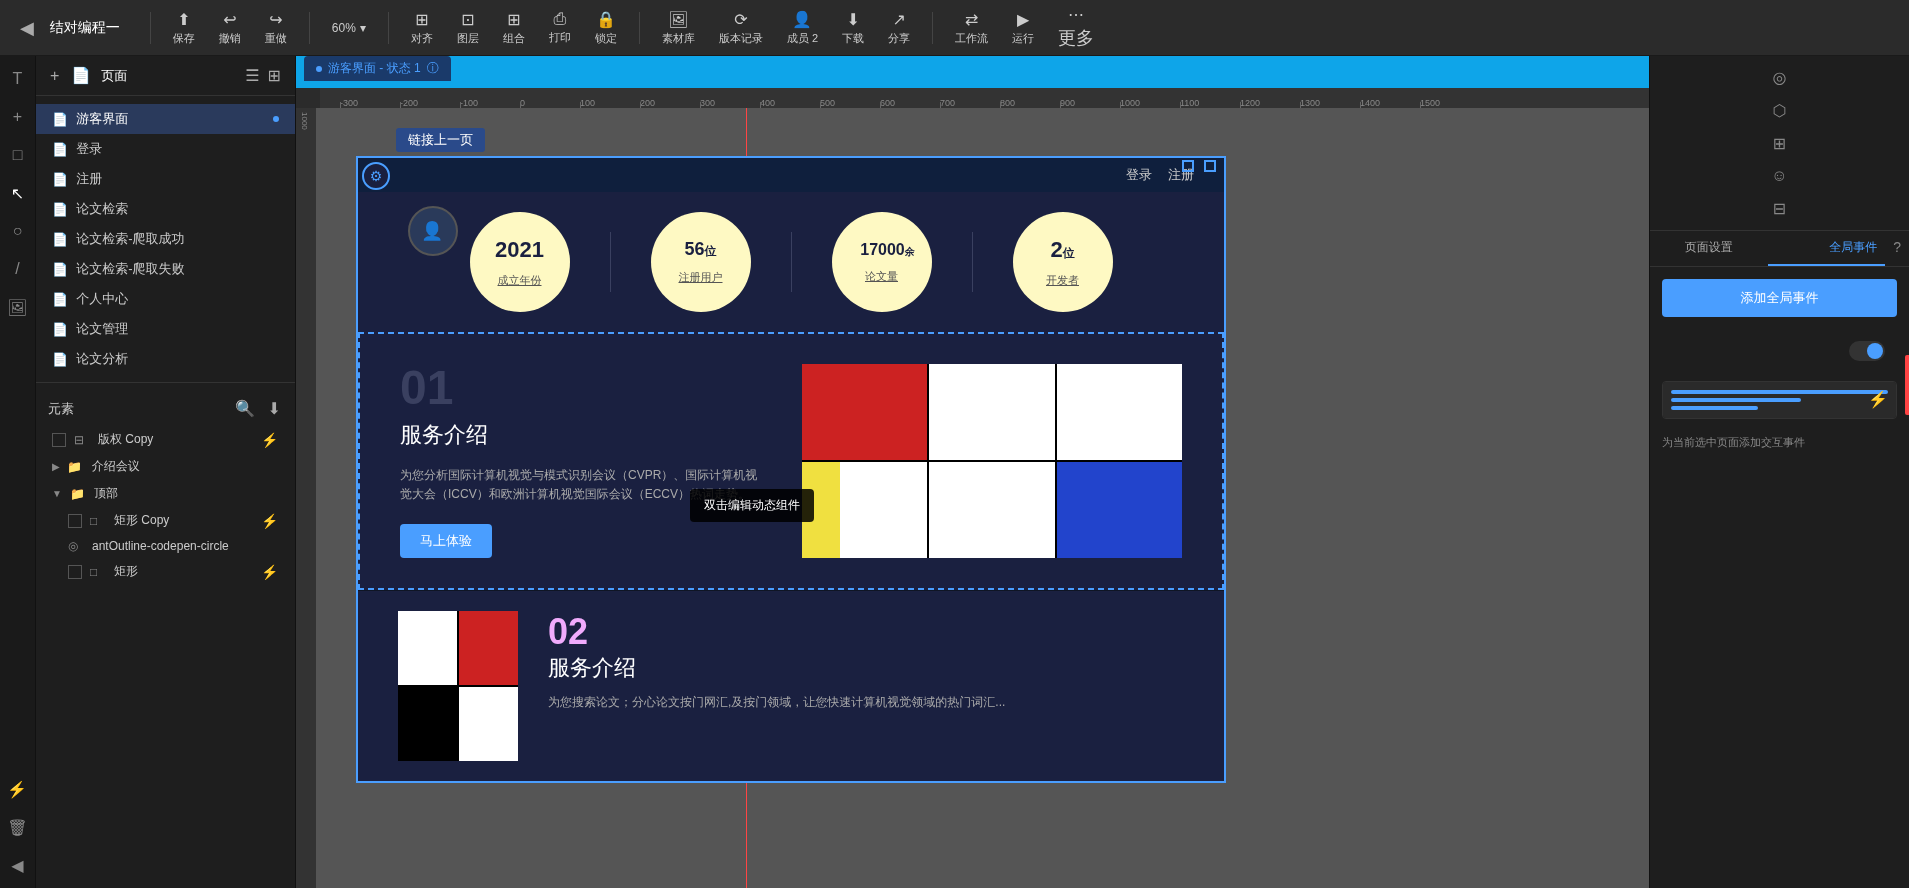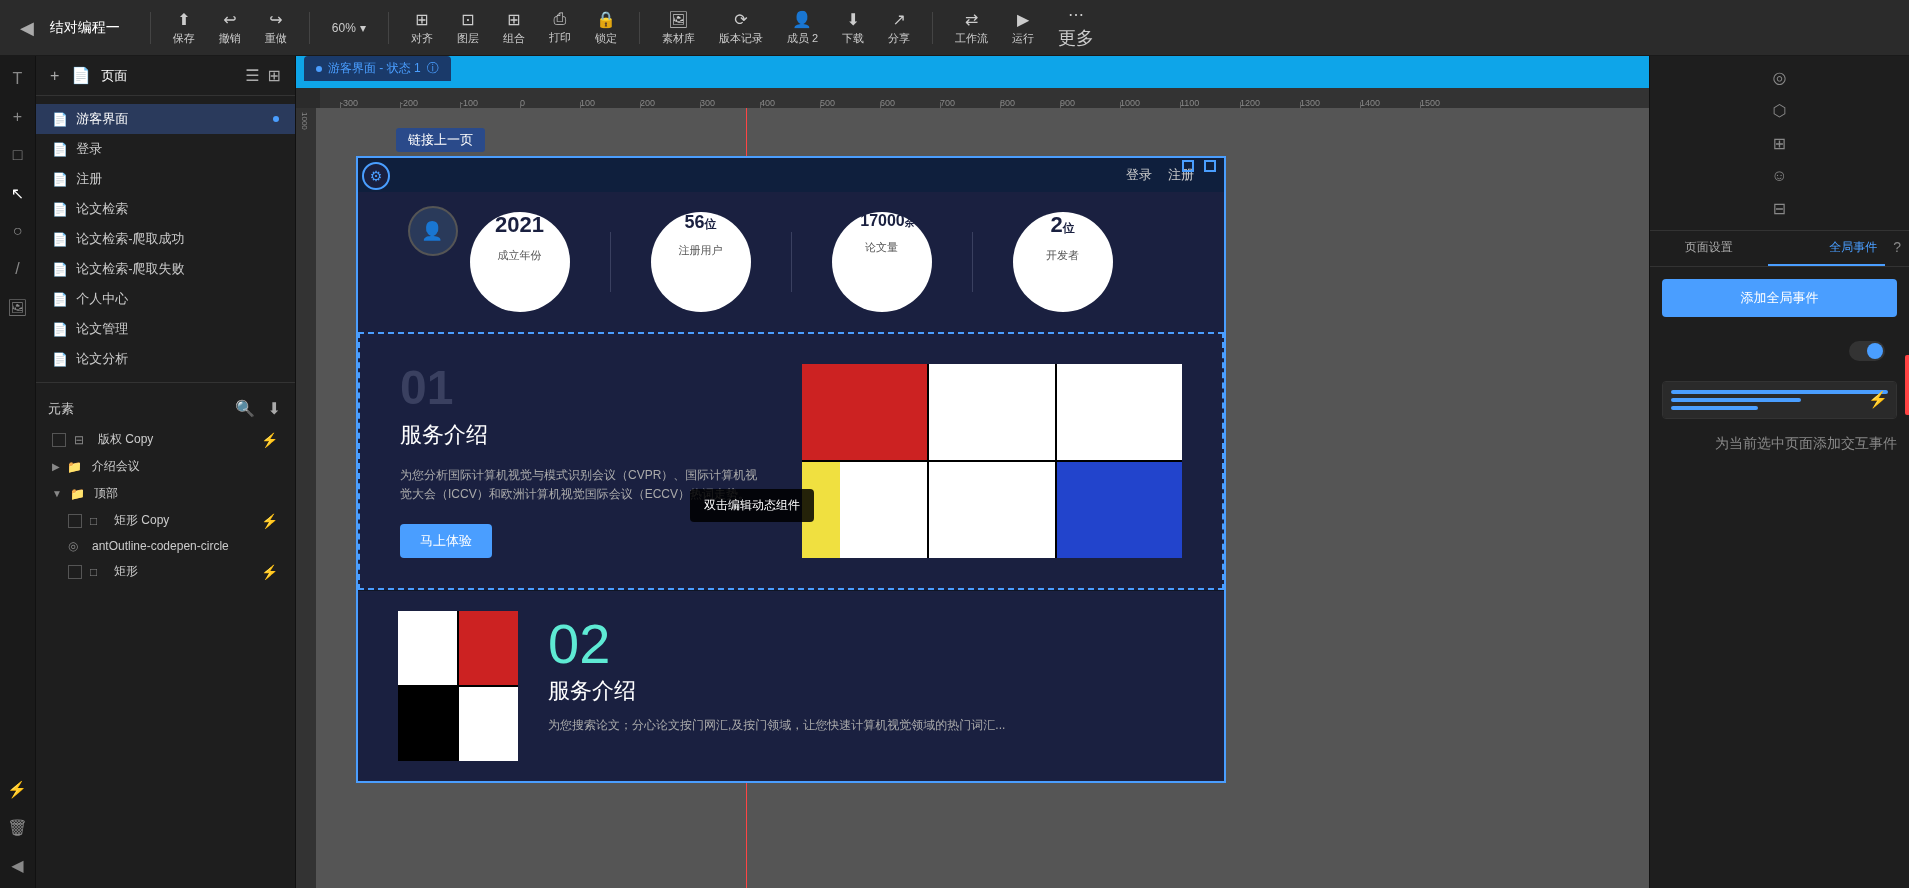--- a/index.html
+++ b/index.html
@@ -263,32 +263,32 @@
       padding: 20px 40px;
       display: flex;
       align-items: center;
       justify-content: center;
       gap: 40px;
     }
     .stat-circle {
       width: 100px;
       height: 100px;
       border-radius: 50%;
-      background: #ffffff;
+      background: #fef9c3;
       display: flex;
       flex-direction: column;
       align-items: center;
-      justify-content: flex-start;
+      justify-content: center;
     }
     .stat-number {
       font-size: 22px;
       font-weight: bold;
       color: #1a2040;
     }
-    .stat-label { font-size: 11px; color: #555; margin-top: 10px; }
+    .stat-label { font-size: 11px; color: #555; margin-top: 10px; text-decoration: underline; }
     .stat-separator {
       width: 1px;
       height: 60px;
       background: #3a4060;
     }
 
     
     .service-section {
       background: #1a2040;
       padding: 30px 40px;
@@ -344,21 +344,21 @@
       background: rgba(0,0,0,0.85);
       color: #fff;
       padding: 8px 14px;
       border-radius: 4px;
       font-size: 12px;
       top: 155px;
       left: 330px;
       white-space: nowrap;
       z-index: 10;
     }
-    .section2-num { font-size: 56px; font-weight: normal; color: #5eead4; }
+    .section2-num { font-size: 36px; font-weight: bold; color: #f0abfc; }
     .section2-title { font-size: 22px; color: #fff; margin-bottom: 10px; }
     .section2-desc { font-size: 12px; color: #aaa; line-height: 1.6; }
 
     
     .right-panel {
       width: 260px;
       background: #1e1e1e;
       border-left: 1px solid #111;
       display: flex;
       flex-direction: column;
@@ -444,22 +444,22 @@
     .preview-lightning {
       position: absolute;
       right: 8px;
       top: 8px;
       color: #4a9eff;
       font-size: 16px;
     }
     .event-label {
       padding: 8px 12px;
       color: #888;
-      font-size: 14px;
-      text-align: right;
+      font-size: 11px;
+      text-align: left;
     }
     .rpanel-icon-btn {
       color: #888;
       font-size: 16px;
       cursor: pointer;
       padding: 4px;
     }
 
     
     .h-ruler {

